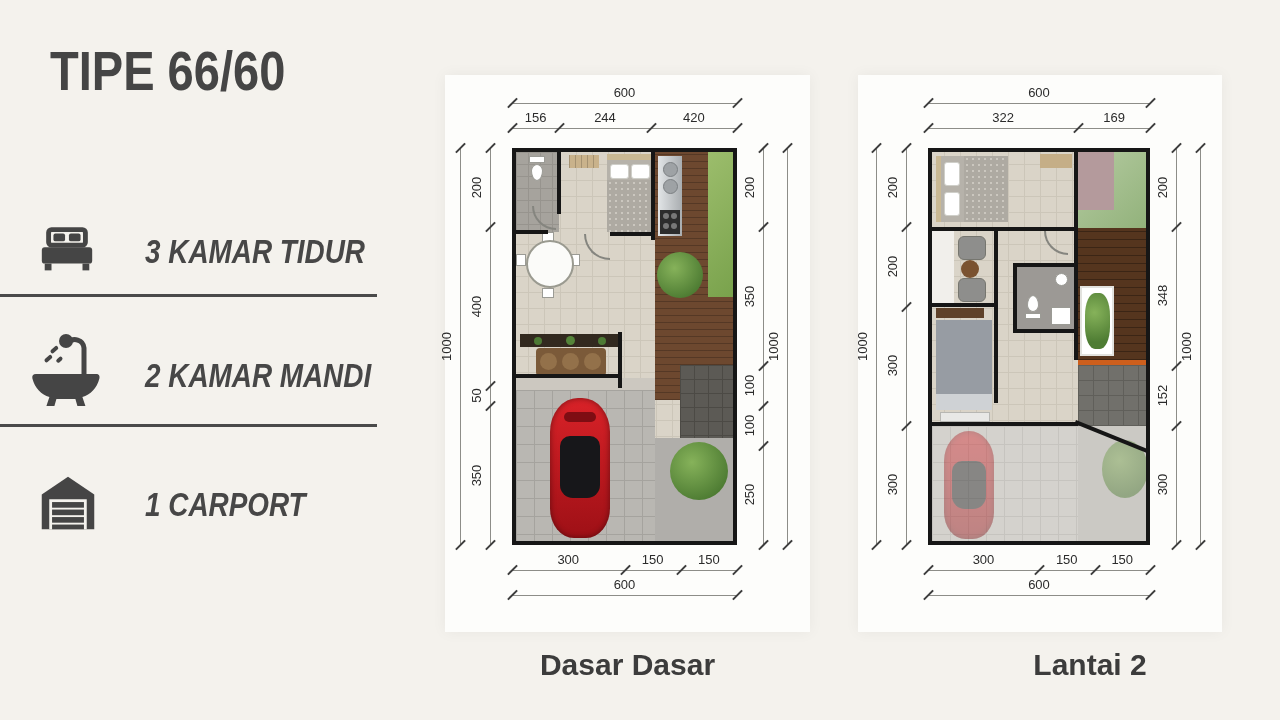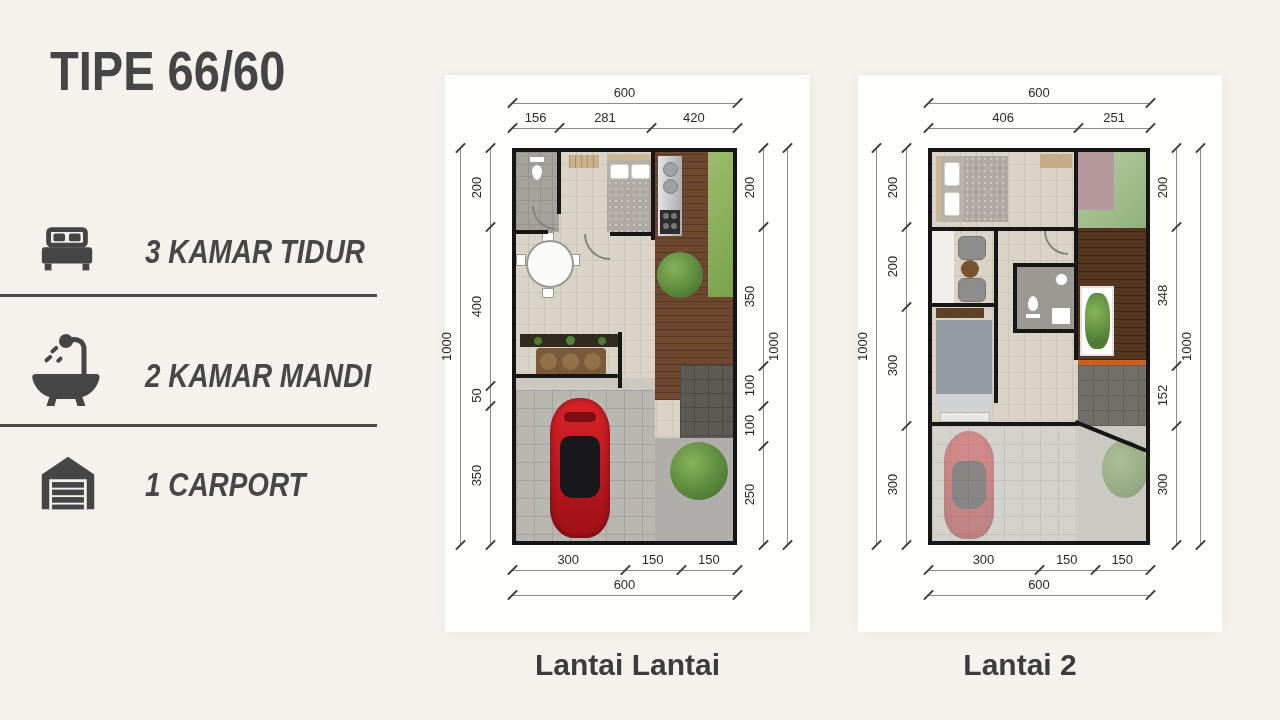--- a/index.html
+++ b/index.html
@@ -76,21 +76,21 @@
     <circle cx="40" cy="13" r="7" fill="#454545"></circle>
     <rect x="24" y="20" width="9" height="4" rx="2" fill="#454545" transform="rotate(-42 28 22)"></rect>
     <rect x="18" y="29" width="9" height="4" rx="2" fill="#454545" transform="rotate(-42 22 31)"></rect>
     <rect x="30" y="30" width="7" height="4" rx="2" fill="#454545" transform="rotate(-42 33 32)"></rect>
     <path d="M10 46 h60 c3 0 4 2 3.4 4.5 c-2.5 10 -9 16 -17 18.5 l3 9 h-8 l-2 -7 h-19 l-2 7 h-8 l3 -9 c-8 -2.5 -14.5 -8.5 -17 -18.5 C5.8 48 7 46 10 46 z" fill="#454545"></path>
   </svg>
   <div class="feat-label">2 KAMAR MANDI</div>
 </div>
 <div class="divider" style="top:424px"></div>
 
-<div class="feat-row" style="top:448px;height:72px">
+<div class="feat-row" style="top:468px;height:72px">
   <svg class="ficon" style="left:38px;top:4px" width="60" height="62" viewBox="0 0 64 64">
     <path d="M4 23 L32 4 L60 23 V60 H4 Z" fill="#454545"></path>
     <rect x="12" y="28" width="40" height="32" fill="#f4f2ed"></rect>
     <rect x="15" y="31" width="34" height="6" fill="#454545"></rect>
     <rect x="15" y="39" width="34" height="6" fill="#454545"></rect>
     <rect x="15" y="47" width="34" height="6" fill="#454545"></rect>
     <rect x="15" y="55" width="34" height="5" fill="#454545"></rect>
   </svg>
   <div class="feat-label">1 CARPORT</div>
 </div>
@@ -164,21 +164,21 @@
       <div class="dline" style="left: 67px; top: 28px; width: 225px; height: 1px;"></div>
       <div class="tick" style="left: 61px; top: 27px;"></div>
       <div class="tick" style="left: 286px; top: 27px;"></div>
       <div class="dlabel h" style="left: 149.5px; top: 9px; width: 60px;">600</div>
       <div class="dline" style="left: 67px; top: 53px; width: 225px; height: 1px;"></div>
       <div class="tick" style="left: 61px; top: 52px;"></div>
       <div class="tick" style="left: 108.25px; top: 52px;"></div>
       <div class="tick" style="left: 199.75px; top: 52px;"></div>
       <div class="tick" style="left: 286px; top: 52px;"></div>
       <div class="dlabel h" style="left: 60.625px; top: 34px; width: 60px;">156</div>
-      <div class="dlabel h" style="left: 130px; top: 34px; width: 60px;">281</div>
+      <div class="dlabel h" style="left: 130px; top: 34px; width: 60px;">244</div>
       <div class="dlabel h" style="left: 218.875px; top: 34px; width: 60px;">420</div>
       <div class="dline" style="left: 15px; top: 73px; width: 1px; height: 397px;"></div>
       <div class="tick" style="left: 9px; top: 72px;"></div>
       <div class="tick" style="left: 9px; top: 469px;"></div>
       <div class="dlabel v" style="left: -29px; top: 262.5px; width: 60px;">1000</div>
       <div class="dline" style="left: 45px; top: 73px; width: 1px; height: 397px;"></div>
       <div class="tick" style="left: 39px; top: 72px;"></div>
       <div class="tick" style="left: 39px; top: 151.4px;"></div>
       <div class="tick" style="left: 39px; top: 310.2px;"></div>
       <div class="tick" style="left: 39px; top: 330.05px;"></div>
@@ -210,21 +210,21 @@
       <div class="tick" style="left: 286px; top: 494px;"></div>
       <div class="dlabel h" style="left: 93.25px; top: 476px; width: 60px;">300</div>
       <div class="dlabel h" style="left: 177.625px; top: 476px; width: 60px;">150</div>
       <div class="dlabel h" style="left: 233.875px; top: 476px; width: 60px;">150</div>
       <div class="dline" style="left: 67px; top: 520px; width: 225px; height: 1px;"></div>
       <div class="tick" style="left: 61px; top: 519px;"></div>
       <div class="tick" style="left: 286px; top: 519px;"></div>
       <div class="dlabel h" style="left: 149.5px; top: 501px; width: 60px;">600</div>
     </div>
 </div>
-<div class="plan-name" style="left:445px;width:365px">Lantai Lantai</div>
+<div class="plan-name" style="left:445px;width:365px">Dasar Dasar</div>
 
 <div class="plan-card" style="left:858px;width:364px">
   <div class="drawing tilefloor" style="left:70px;top:73px;width:222px;height:397px">
 
     <div class="zone grasslight" style="left:150px;top:4px;width:68px;height:76px"></div>
     <div class="zone" style="left:150px;top:4px;width:36px;height:58px;background:#b49a9c"></div>
     <div class="zone darkwood" style="left:150px;top:80px;width:68px;height:132px"></div>
     <div class="zone" style="left:150px;top:212px;width:68px;height:5px;background:#cd5f1d"></div>
     <div class="zone terracep" style="left:150px;top:217px;width:68px;height:61px"></div>
     <div class="zone" style="left:150px;top:278px;width:68px;height:115px;background:#cbc9c4"></div>
@@ -275,22 +275,22 @@
   </div>
   <div class="dims">
       <div class="dline" style="left: 70px; top: 28px; width: 222px; height: 1px;"></div>
       <div class="tick" style="left: 64px; top: 27px;"></div>
       <div class="tick" style="left: 286px; top: 27px;"></div>
       <div class="dlabel h" style="left: 151px; top: 9px; width: 60px;">600</div>
       <div class="dline" style="left: 70px; top: 53px; width: 222px; height: 1px;"></div>
       <div class="tick" style="left: 64px; top: 52px;"></div>
       <div class="tick" style="left: 214.22px; top: 52px;"></div>
       <div class="tick" style="left: 286px; top: 52px;"></div>
-      <div class="dlabel h" style="left: 115.11px; top: 34px; width: 60px;">406</div>
-      <div class="dlabel h" style="left: 226.11px; top: 34px; width: 60px;">251</div>
+      <div class="dlabel h" style="left: 115.11px; top: 34px; width: 60px;">322</div>
+      <div class="dlabel h" style="left: 226.11px; top: 34px; width: 60px;">169</div>
       <div class="dline" style="left: 18px; top: 73px; width: 1px; height: 397px;"></div>
       <div class="tick" style="left: 12px; top: 72px;"></div>
       <div class="tick" style="left: 12px; top: 469px;"></div>
       <div class="dlabel v" style="left: -26px; top: 262.5px; width: 60px;">1000</div>
       <div class="dline" style="left: 48px; top: 73px; width: 1px; height: 397px;"></div>
       <div class="tick" style="left: 42px; top: 72px;"></div>
       <div class="tick" style="left: 42px; top: 151.4px;"></div>
       <div class="tick" style="left: 42px; top: 230.8px;"></div>
       <div class="tick" style="left: 42px; top: 349.9px;"></div>
       <div class="tick" style="left: 42px; top: 469px;"></div>
@@ -319,13 +319,13 @@
       <div class="tick" style="left: 286px; top: 494px;"></div>
       <div class="dlabel h" style="left: 95.5px; top: 476px; width: 60px;">300</div>
       <div class="dlabel h" style="left: 178.75px; top: 476px; width: 60px;">150</div>
       <div class="dlabel h" style="left: 234.25px; top: 476px; width: 60px;">150</div>
       <div class="dline" style="left: 70px; top: 520px; width: 222px; height: 1px;"></div>
       <div class="tick" style="left: 64px; top: 519px;"></div>
       <div class="tick" style="left: 286px; top: 519px;"></div>
       <div class="dlabel h" style="left: 151px; top: 501px; width: 60px;">600</div>
     </div>
 </div>
-<div class="plan-name" style="left:838px;width:364px">Lantai 2</div>
+<div class="plan-name" style="left:908px;width:364px">Lantai 2</div>
 
 </body></html>

